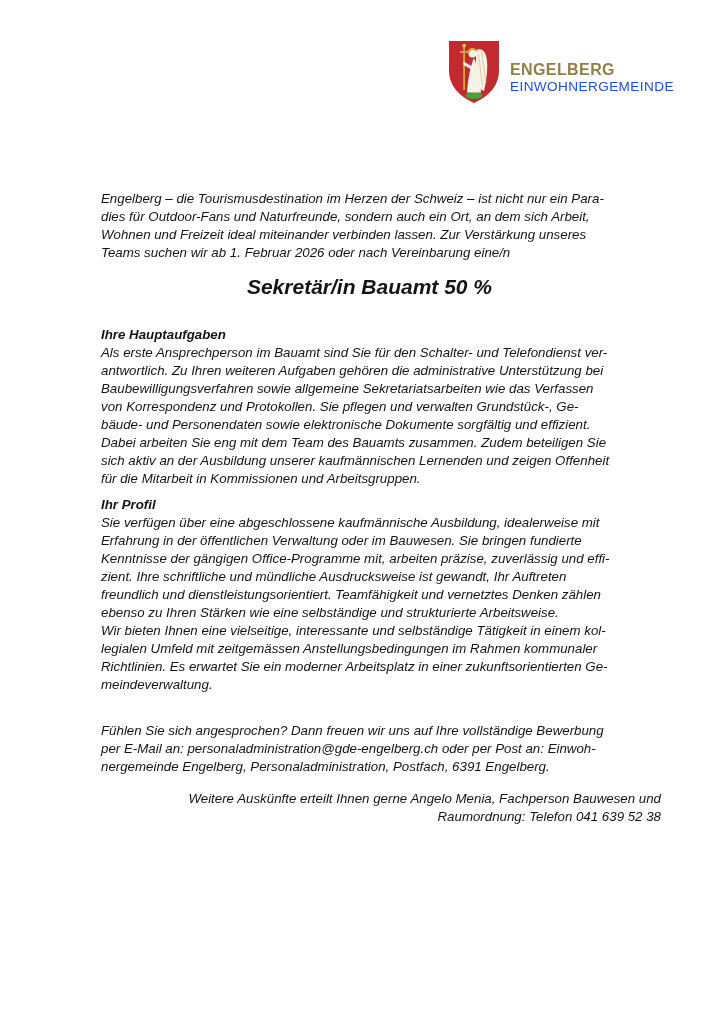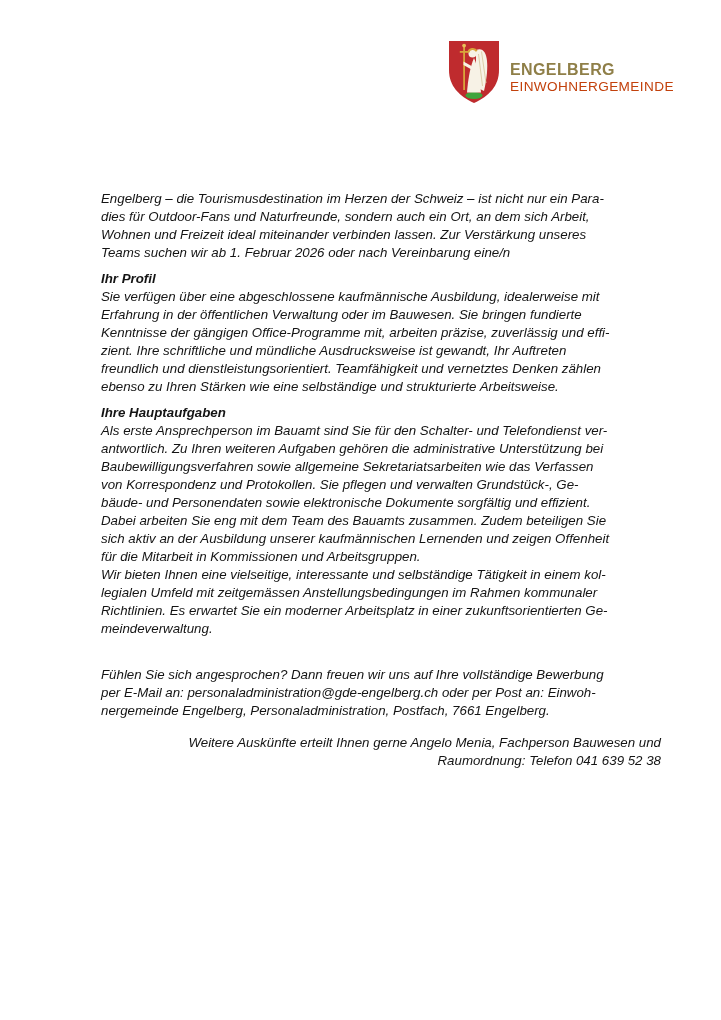--- a/index.html
+++ b/index.html
@@ -27,21 +27,21 @@
     font-size: 16px;
     font-weight: bold;
     letter-spacing: 0.4px;
     color: #8f7f48;
     line-height: 16px;
   }
   .logo-sub {
     font-size: 13.6px;
     font-weight: normal;
     letter-spacing: 0.4px;
-    color: #c2410c;
+    color: #1d4ed8;
     line-height: 15px;
     margin-top: 1px;
   }
 
   
   .content {
     position: absolute;
     left: 101px;
     top: 190px;
     width: 560px;
@@ -100,51 +100,52 @@
     </div>
   </div>
 
   <div class="content">
 
     <p class="para">Engelberg – die Tourismusdestination im Herzen der Schweiz – ist nicht nur ein Para-
 dies für Outdoor-Fans und Naturfreunde, sondern auch ein Ort, an dem sich Arbeit,
 Wohnen und Freizeit ideal miteinander verbinden lassen. Zur Verstärkung unseres
 Teams suchen wir ab 1. Februar 2026 oder nach Vereinbarung eine/n</p>
 
-
-    <div>
-      <h2 class="section-heading">Ihr Profil</h2>
-      <p class="para">Sie verfügen über eine abgeschlossene kaufmännische Ausbildung, idealerweise mit
-Erfahrung in der öffentlichen Verwaltung oder im Bauwesen. Sie bringen fundierte
-Kenntnisse der gängigen Office-Programme mit, arbeiten präzise, zuverlässig und effi-
-zient. Ihre schriftliche und mündliche Ausdrucksweise ist gewandt, Ihr Auftreten
-freundlich und dienstleistungsorientiert. Teamfähigkeit und vernetztes Denken zählen
-ebenso zu Ihren Stärken wie eine selbständige und strukturierte Arbeitsweise.</p>
-    </div>
+    <div class="job-title">Sekretär/in Bauamt 50 %</div>
 
     <div>
       <h2 class="section-heading">Ihre Hauptaufgaben</h2>
       <p class="para">Als erste Ansprechperson im Bauamt sind Sie für den Schalter- und Telefondienst ver-
 antwortlich. Zu Ihren weiteren Aufgaben gehören die administrative Unterstützung bei
 Baubewilligungsverfahren sowie allgemeine Sekretariatsarbeiten wie das Verfassen
 von Korrespondenz und Protokollen. Sie pflegen und verwalten Grundstück-, Ge-
 bäude- und Personendaten sowie elektronische Dokumente sorgfältig und effizient.
 Dabei arbeiten Sie eng mit dem Team des Bauamts zusammen. Zudem beteiligen Sie
 sich aktiv an der Ausbildung unserer kaufmännischen Lernenden und zeigen Offenheit
 für die Mitarbeit in Kommissionen und Arbeitsgruppen.</p>
     </div>
 
     <div>
+      <h2 class="section-heading">Ihr Profil</h2>
+      <p class="para">Sie verfügen über eine abgeschlossene kaufmännische Ausbildung, idealerweise mit
+Erfahrung in der öffentlichen Verwaltung oder im Bauwesen. Sie bringen fundierte
+Kenntnisse der gängigen Office-Programme mit, arbeiten präzise, zuverlässig und effi-
+zient. Ihre schriftliche und mündliche Ausdrucksweise ist gewandt, Ihr Auftreten
+freundlich und dienstleistungsorientiert. Teamfähigkeit und vernetztes Denken zählen
+ebenso zu Ihren Stärken wie eine selbständige und strukturierte Arbeitsweise.</p>
+    </div>
+
+    <div>
       <p class="para">Wir bieten Ihnen eine vielseitige, interessante und selbständige Tätigkeit in einem kol-
 legialen Umfeld mit zeitgemässen Anstellungsbedingungen im Rahmen kommunaler
 Richtlinien. Es erwartet Sie ein moderner Arbeitsplatz in einer zukunftsorientierten Ge-
 meindeverwaltung.</p>
     </div>
 
     <p class="para contact-application">Fühlen Sie sich angesprochen? Dann freuen wir uns auf Ihre vollständige Bewerbung
 per E-Mail an: personaladministration@gde-engelberg.ch oder per Post an: Einwoh-
-nergemeinde Engelberg, Personaladministration, Postfach, 7661 Engelberg.</p>
+nergemeinde Engelberg, Personaladministration, Postfach, 6391 Engelberg.</p>
 
     <p class="para contact-info">Weitere Auskünfte erteilt Ihnen gerne Angelo Menia, Fachperson Bauwesen und
 Raumordnung: Telefon 041 639 52 38</p>
 
   </div>
 </div>
 
 </body></html>

